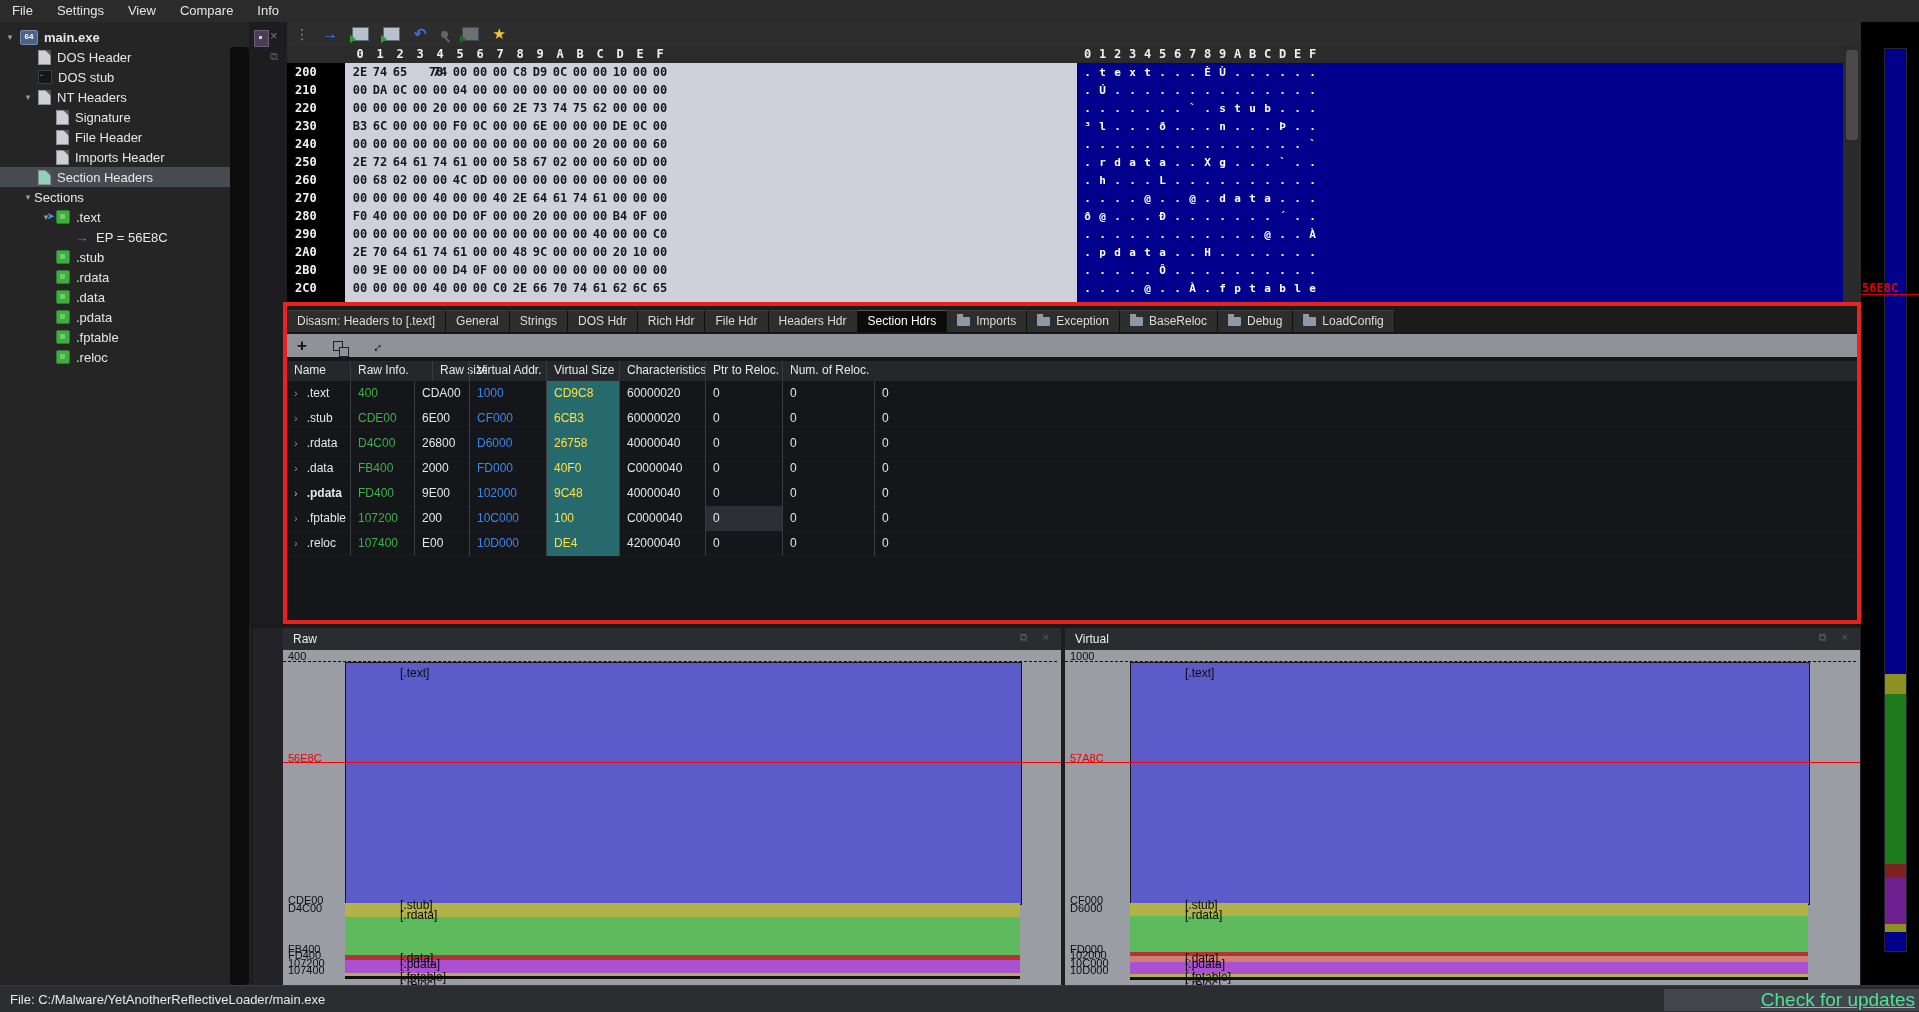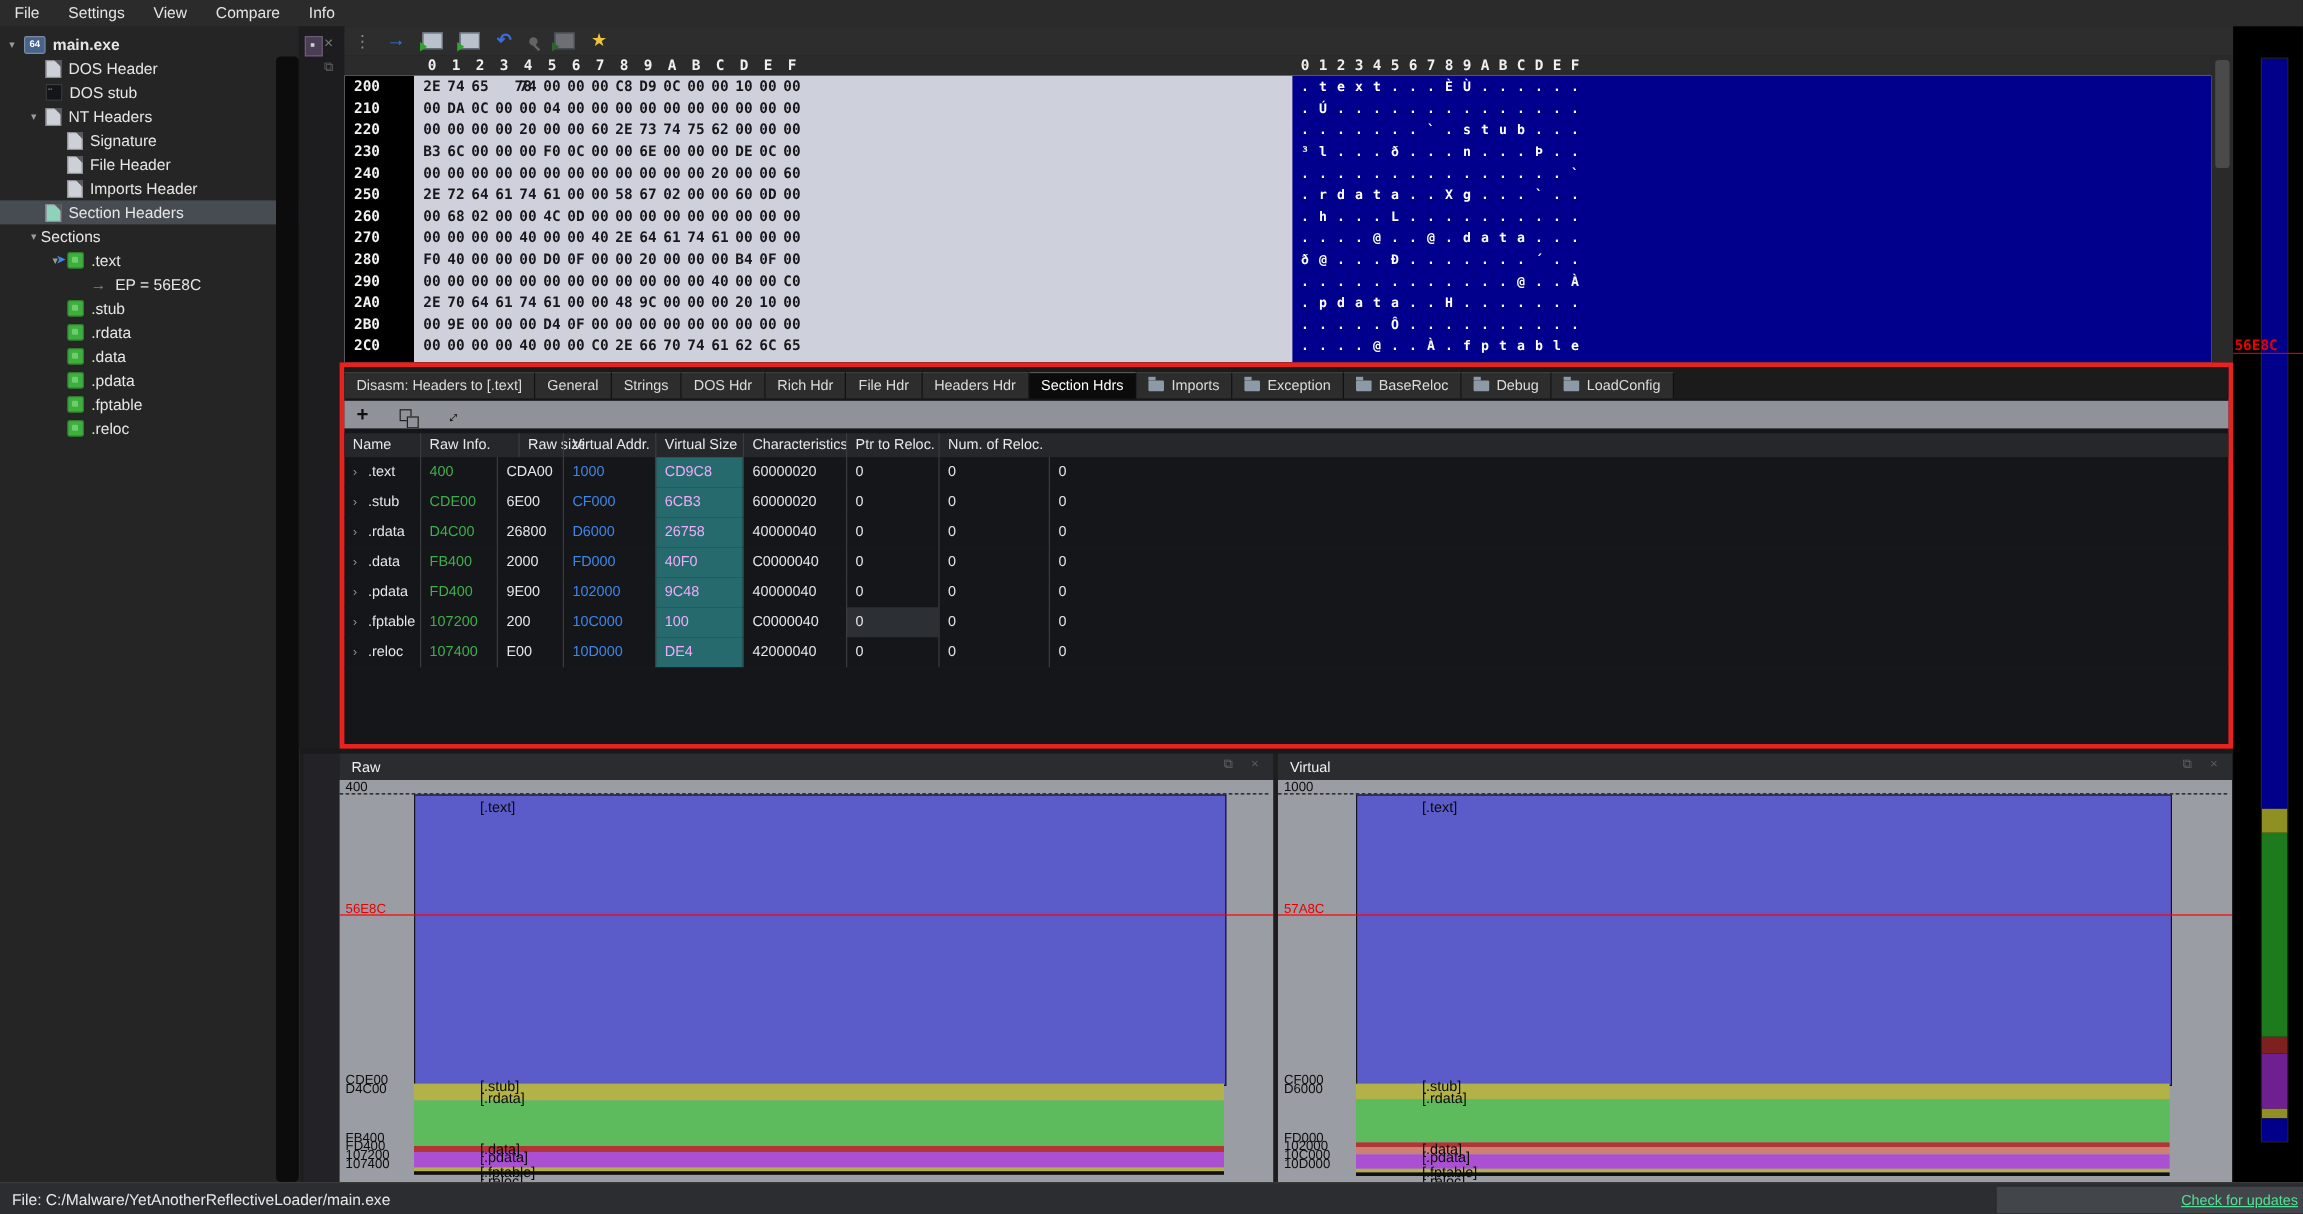--- a/index.html
+++ b/index.html
@@ -75,21 +75,21 @@
   .exparrow{color:#141414;font-size:14px;font-weight:bold;transform:rotate(-45deg);display:inline-block;}
   .tbl-head{left:287px;top:361px;width:1570px;height:20px;background:#25272a;color:#e8e8e8;font-size:12px;}
   .th,.td{position:absolute;top:0;height:100%;box-sizing:border-box;padding:2px 0 0 7px;border-left:1px solid #3a3c40;white-space:nowrap;overflow:hidden;}
   .th:first-child,.td.c0{border-left:none;}
   .tbl-rows{left:287px;top:381px;width:1570px;height:176px;}
   .trow{position:absolute;left:0;width:1570px;height:25px;font-size:12px;color:#e6e6e6;border-bottom:1px solid #17191c;}
   .td{padding-top:5px;}
   .chev{color:#8f8f8f;margin-right:9px;font-size:11px;}
   .v-green{color:#3fae4c;}
   .v-blue{color:#3f86e8;}
-  .v-teal{background:#266a6d;color:#f0abfc;}
+  .v-teal{background:#266a6d;color:#fde047;}
   .cell-hi{background:#2c2f33;}
   
   .botgap{left:250px;top:624px;width:1611px;height:4px;background:#1a1a1a;}
   .vtab-strip{left:253px;top:628px;width:30px;height:357px;background:#232327;}
   .panel-title{height:22px;background:#2a2c2f;color:#f0f0f0;font-size:12px;display:flex;align-items:center;padding-left:10px;box-sizing:border-box;position:relative;}
   .pt-icons{position:absolute;right:6px;top:3px;color:#5c5f63;font-size:11px;letter-spacing:6px;}
   .panel-body{position:absolute;left:0;top:22px;background:#9b9da5;}
   .gut{position:absolute;font-size:11px;color:#0d0d0d;font-family:"Liberation Sans",sans-serif;}
   .gut.red{color:#e80000;}
   .dashline{position:absolute;border-top:1px dashed #101010;height:0;}
@@ -99,21 +99,21 @@
   
   .overview{left:1861px;top:22px;width:58px;height:963px;background:#000;}
   .ovbar{position:absolute;left:23px;top:26px;width:21px;border:1px solid #26262a;}
   .ovseg{width:21px;}
   .ov-ep{position:absolute;left:1px;top:259px;color:#e80000;font-size:12px;font-weight:bold;font-family:"DejaVu Sans Mono",monospace;}
   .ov-epline{position:absolute;left:0;top:272px;width:58px;border-top:1.5px solid #d00000;}
   
   .statusbar{left:0;top:985px;width:1919px;height:27px;background:#2b2d30;border-top:1px solid #3a3a3a;color:#e8e8e8;font-size:13px;display:flex;align-items:center;}
   .statusfile{padding-left:10px;}
   .statuschip{position:absolute;right:0;top:3px;width:255px;height:22px;background:#42464b;display:flex;align-items:center;justify-content:flex-end;}
-  .statuslink{color:#52e096;text-decoration:underline;padding-right:4px;font-size:12px;}
+  .statuslink{color:#52e096;text-decoration:underline;padding-right:4px;font-size:19px;}
 </style>
 </head>
 <body>
 
 <div id="root">
 
   <div class="abs menubar" id="menubar">
       <span class="menu-item">File</span>
       <span class="menu-item">Settings</span>
       <span class="menu-item">View</span>
@@ -837,21 +837,21 @@
         <span class="td v-green" style="left: 63px; width: 64px;">FB400</span>
         <span class="td" style="left: 127px; width: 55px;">2000</span>
         <span class="td v-blue" style="left: 182px; width: 77px;">FD000</span>
         <span class="td v-teal" style="left: 259px; width: 73px;">40F0</span>
         <span class="td" style="left: 332px; width: 86px;">C0000040</span>
         <span class="td" style="left: 418px; width: 77px;">0</span>
         <span class="td" style="left: 495px; width: 92px;">0</span>
         <span class="td" style="left: 587px; width: 403px;">0</span>
       </div>
       <div class="trow" style="top: 100px;">
-        <span class="td c0" style="left: 0px; width: 63px;"><span class="chev">›</span><span>.pdata</span></span>
+        <span class="td c0" style="left: 0px; width: 63px; font-weight: bold;"><span class="chev">›</span><span>.pdata</span></span>
         <span class="td v-green" style="left: 63px; width: 64px;">FD400</span>
         <span class="td" style="left: 127px; width: 55px;">9E00</span>
         <span class="td v-blue" style="left: 182px; width: 77px;">102000</span>
         <span class="td v-teal" style="left: 259px; width: 73px;">9C48</span>
         <span class="td" style="left: 332px; width: 86px;">40000040</span>
         <span class="td" style="left: 418px; width: 77px;">0</span>
         <span class="td" style="left: 495px; width: 92px;">0</span>
         <span class="td" style="left: 587px; width: 403px;">0</span>
       </div>
       <div class="trow" style="top: 125px;">

